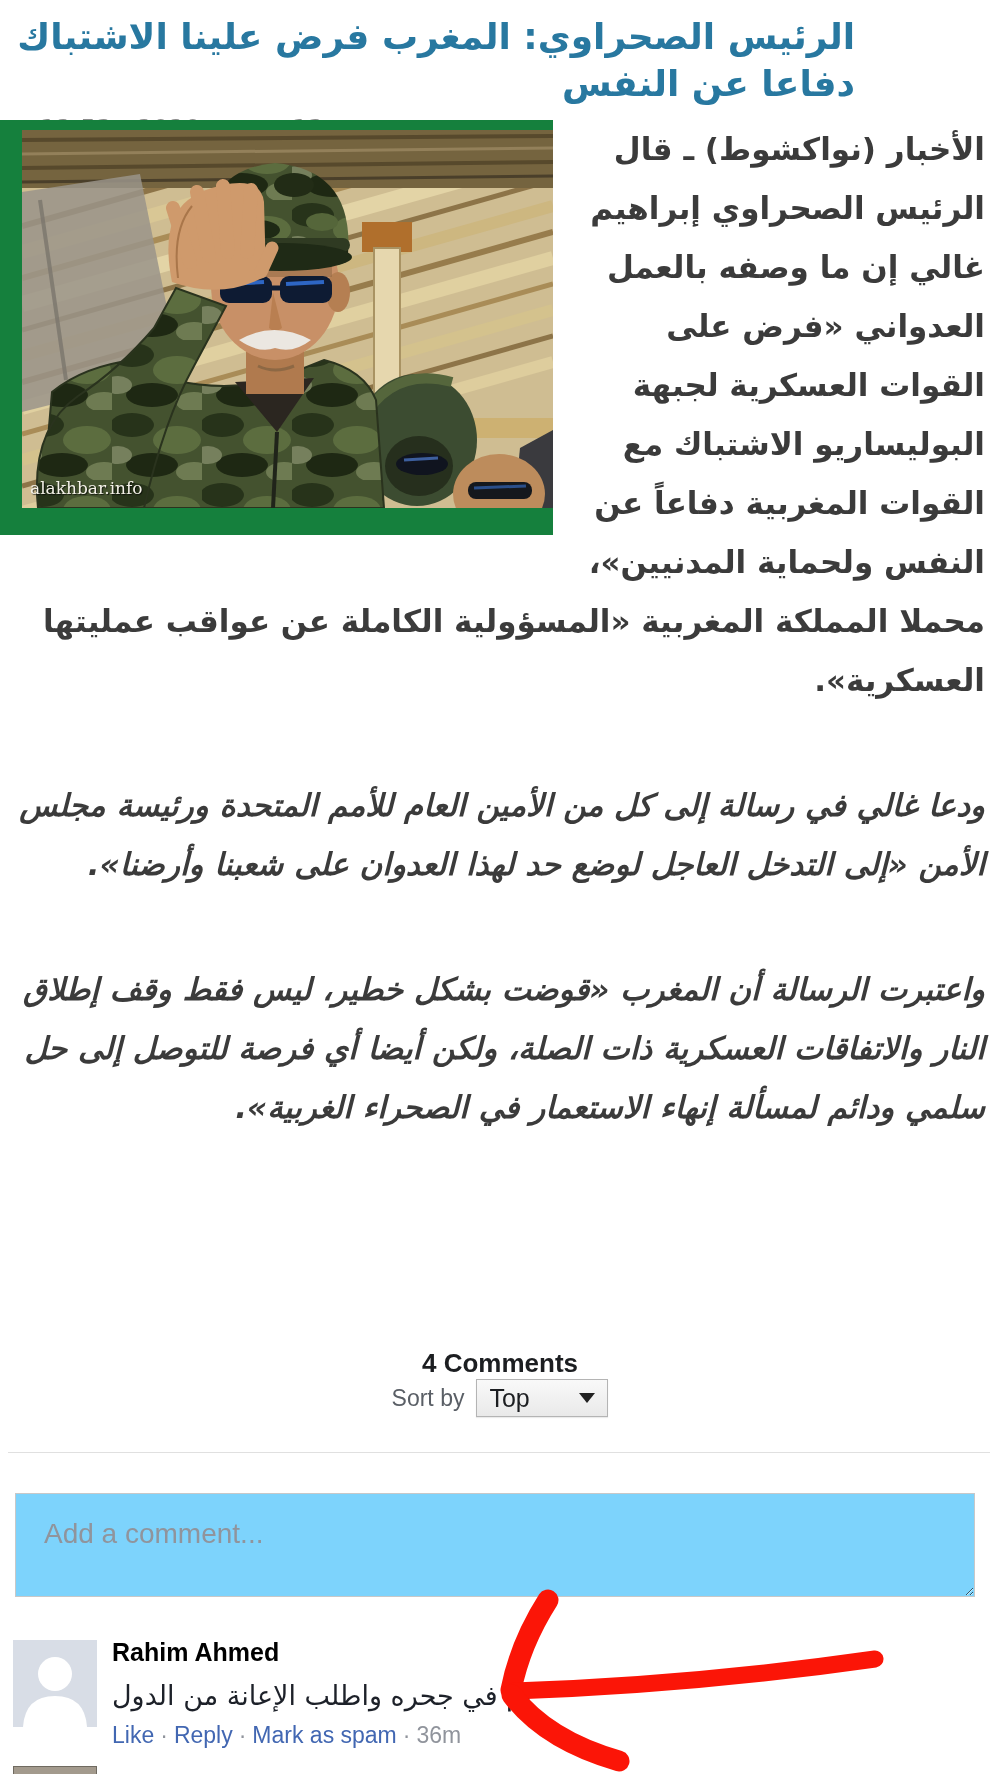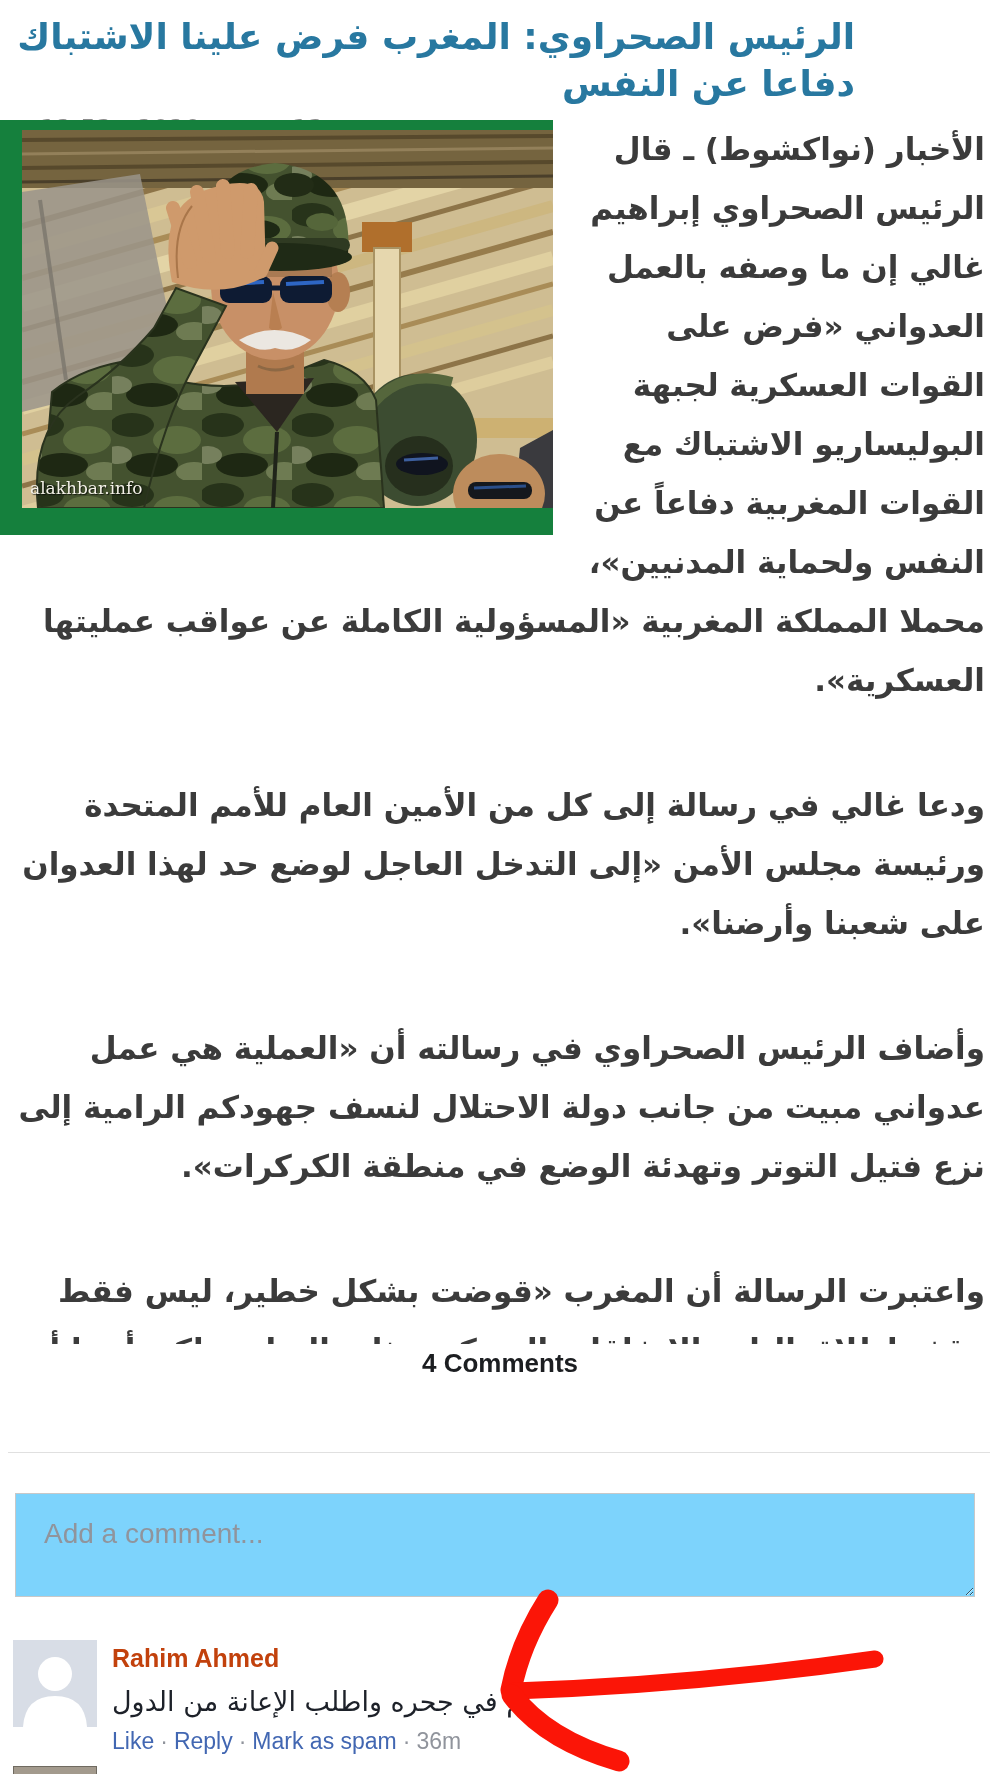--- a/index.html
+++ b/index.html
@@ -16,21 +16,21 @@
   
   .article { position:absolute; top:120px; left:0; width:998px; height:1224px;
     direction:rtl; overflow:hidden; }
   .photo-panel { float:left; width:553px; height:415px; background:#15803d; margin-right:8px; }
   .photo { position:relative; width:531px; height:378px; margin:10px 0 0 10px; overflow:hidden; }
   .photo svg { display:block; }
   .watermark { position:absolute; left:8px; bottom:10px; color:#f4f1e8;
     font-family:"DejaVu Serif", serif; font-size:17px; text-shadow:1px 1px 1px rgba(0,0,0,.7); }
   .article p { font-family:"DejaVu Sans", sans-serif; font-weight:700; font-size:31px;
     line-height:59px; color:#3b3b3b; text-align:right; padding:0 13px 0 15px; }
-  .article p + p { margin-top:66px; }
+  .article p + p { margin-top:66px;font-style:italic; }
 
   
   .comments-bar { position:absolute; top:1348px; left:15px; right:13px; height:44px;
     display:flex; justify-content:space-between; align-items:center;flex-direction:column; }
   .comments-count { font-size:26px; font-weight:700; color:#1c1e21; }
   .sort-wrap { display:flex; align-items:center; gap:12px; }
   .sort-label { font-size:23px; color:#5a5f66; }
   .sort-select { width:132px; height:38px; border:1px solid #b4b4b4;
     background:linear-gradient(#f9f9f9,#e9e9e9); display:flex; align-items:center;
     justify-content:space-between; padding:0 12px; cursor:pointer; box-shadow:0 1px 1px rgba(0,0,0,.08); }
@@ -40,21 +40,21 @@
 
   .divider { position:absolute; top:1452px; left:8px; right:8px; height:0; border-top:1px solid #e0e0e0; }
 
   .composer { position:absolute; top:1493px; left:15px; width:960px; height:104px;
     border:1px solid #c8c8c8; background:#7dd3fc; resize:vertical; padding:24px 28px;
     font-family:"Liberation Sans", sans-serif; font-size:28px; color:#1d2129; }
   .composer::placeholder { color:#90949c; opacity:1; }
 
   .comment { position:absolute; top:1638px; left:13px; right:13px; min-height:95px; padding-left:99px; }
   .avatar { position:absolute; left:0; top:2px; width:84px; height:87px; background:#d8dde6; overflow:hidden; }
-  .comment-author { margin-top:6px; font-size:25px; font-weight:700; color:#c2410c; cursor:pointer; }
+  .comment-author { font-size:25px; font-weight:700; color:#000000; cursor:pointer; }
   .comment-text { direction:rtl; text-align:left; margin-top:13px;
     font-family:"DejaVu Sans", sans-serif; font-size:27px; color:#1d2129; }
   .comment-actions { margin-top:11px; font-size:23px; color:#90949c; }
   .comment-actions .act { color:#4267b2; cursor:pointer; }
   .comment-actions .sep { color:#90949c; padding:0 6px; }
 
   .avatar-next { position:absolute; left:13px; top:1766px; width:84px; height:8px;
     background:#a39a8d; border:1px solid #6f6a60; border-bottom:none; }
 
   .arrow-overlay { position:absolute; left:488px; top:1578px; width:400px; height:196px; pointer-events:none; }
@@ -161,26 +161,32 @@
             <path d="M225,122 L229,60" stroke="#cf9a6c" stroke-width="14" stroke-linecap="round"></path>
             <path d="M239,142 L250,118" stroke="#cf9a6c" stroke-width="13" stroke-linecap="round"></path>
             <path d="M156,148 Q150,100 170,76" stroke="#a9764a" stroke-width="2" fill="none"></path>
           </g>
         </svg>
         <span class="watermark">alakhbar.info</span>
       </div>
     </div>
     <p>الأخبار (نواكشوط) ـ قال الرئيس الصحراوي إبراهيم غالي إن ما وصفه بالعمل العدواني «فرض على القوات العسكرية لجبهة البوليساريو الاشتباك مع القوات المغربية دفاعاً عن النفس ولحماية المدنيين»، محملا المملكة المغربية «المسؤولية الكاملة عن عواقب عمليتها العسكرية».</p>
     <p>ودعا غالي في رسالة إلى كل من الأمين العام للأمم المتحدة ورئيسة مجلس الأمن «إلى التدخل العاجل لوضع حد لهذا العدوان على شعبنا وأرضنا».</p>
-    <p>وأضاف الرئيس الصحراوي في رسالته أن «العملية هي عمل عدواني مبيت من جانب دولة الاحتلال لنسف جهودكم الرامية إلى نزع فتيل التوتر وتهدئة الوضع في منطقة الكركرات».</p>
     <p>واعتبرت الرسالة أن المغرب «قوضت بشكل خطير، ليس فقط وقف إطلاق النار والاتفاقات العسكرية ذات الصلة، ولكن أيضا أي فرصة للتوصل إلى حل سلمي ودائم لمسألة إنهاء الاستعمار في الصحراء الغربية».</p>
   </div>
 
   <div class="comments-bar">
     <div class="comments-count">4 Comments</div>
+    <div class="sort-wrap">
+      <span class="sort-label">Sort by</span>
+      <div class="sort-select">
+        <span class="sort-value">Top</span>
+        <span class="dd-arrow"></span>
+      </div>
+    </div>
   </div>
 
   <div class="divider"></div>
 
   <textarea class="composer" placeholder="Add a comment..." style=""></textarea>
 
   <div class="comment">
     <div class="avatar">
       <svg width="84" height="87" viewBox="0 0 84 87">
         <rect width="84" height="87" fill="#d8dde6"></rect>

